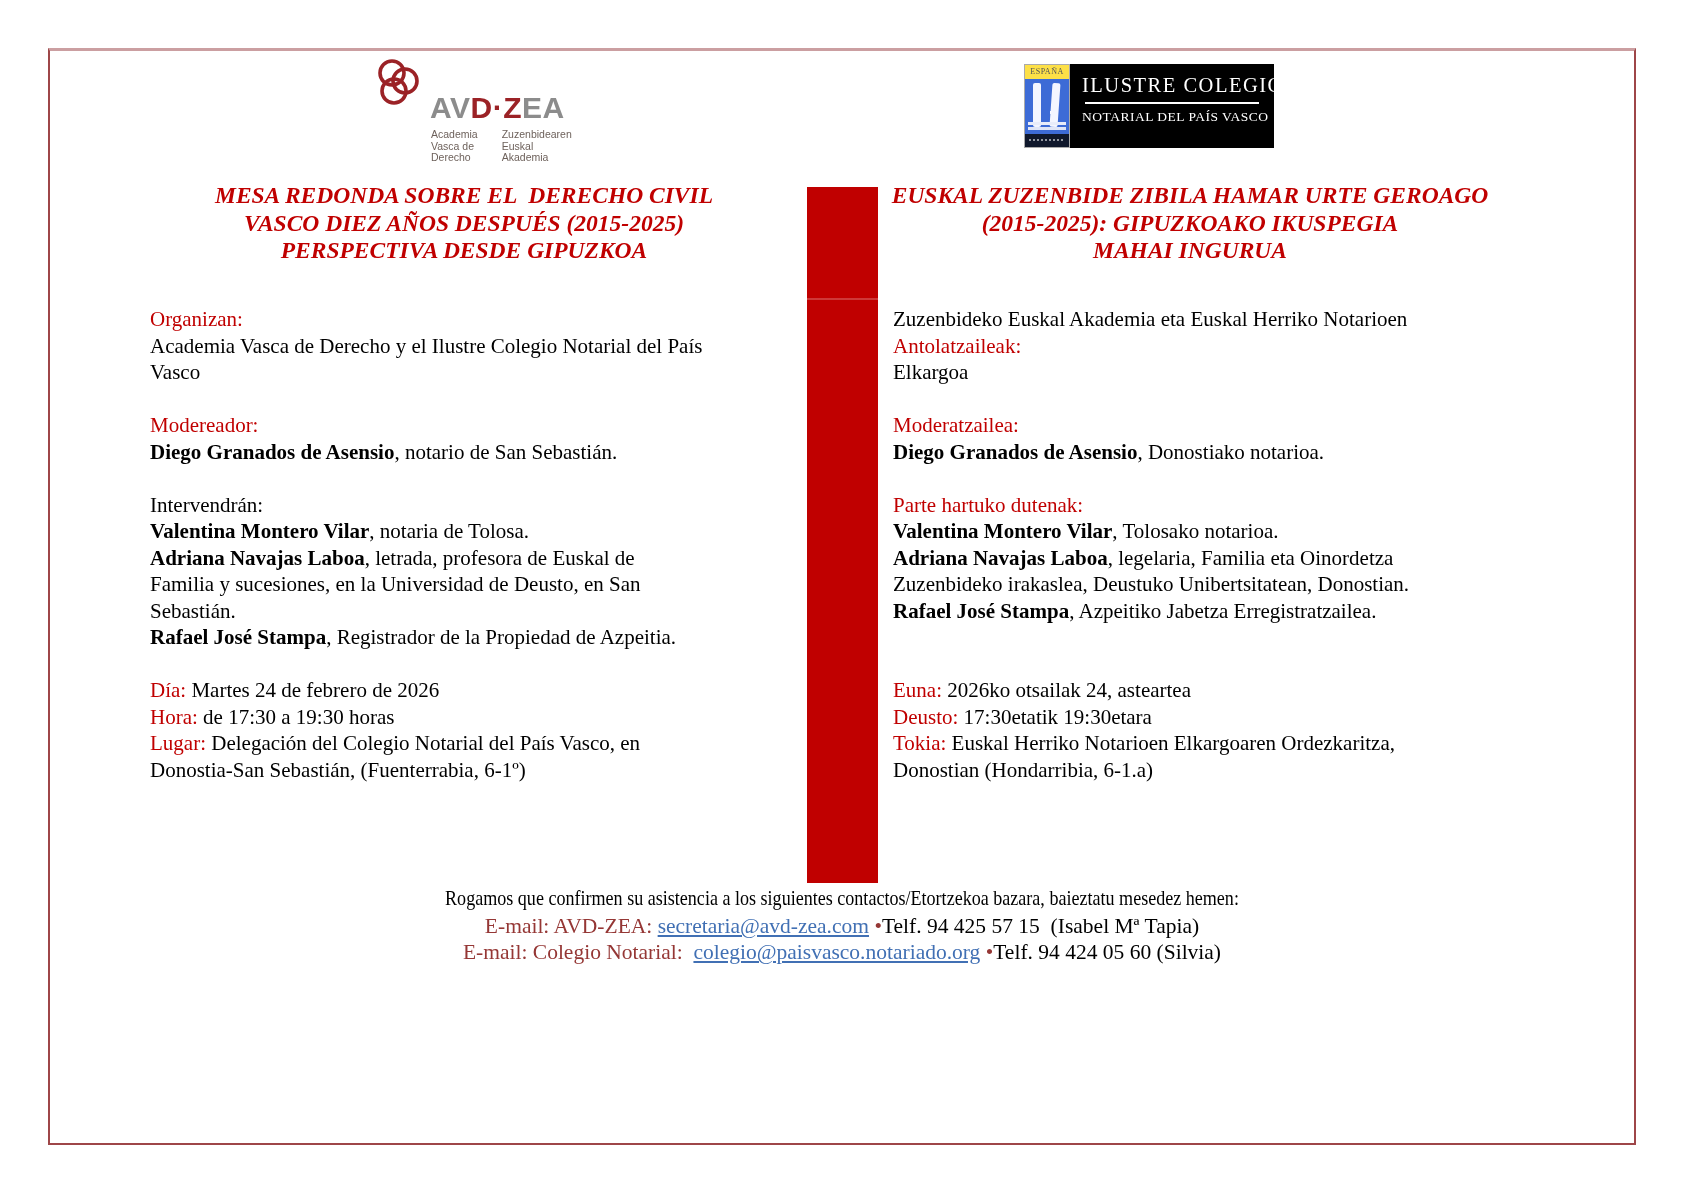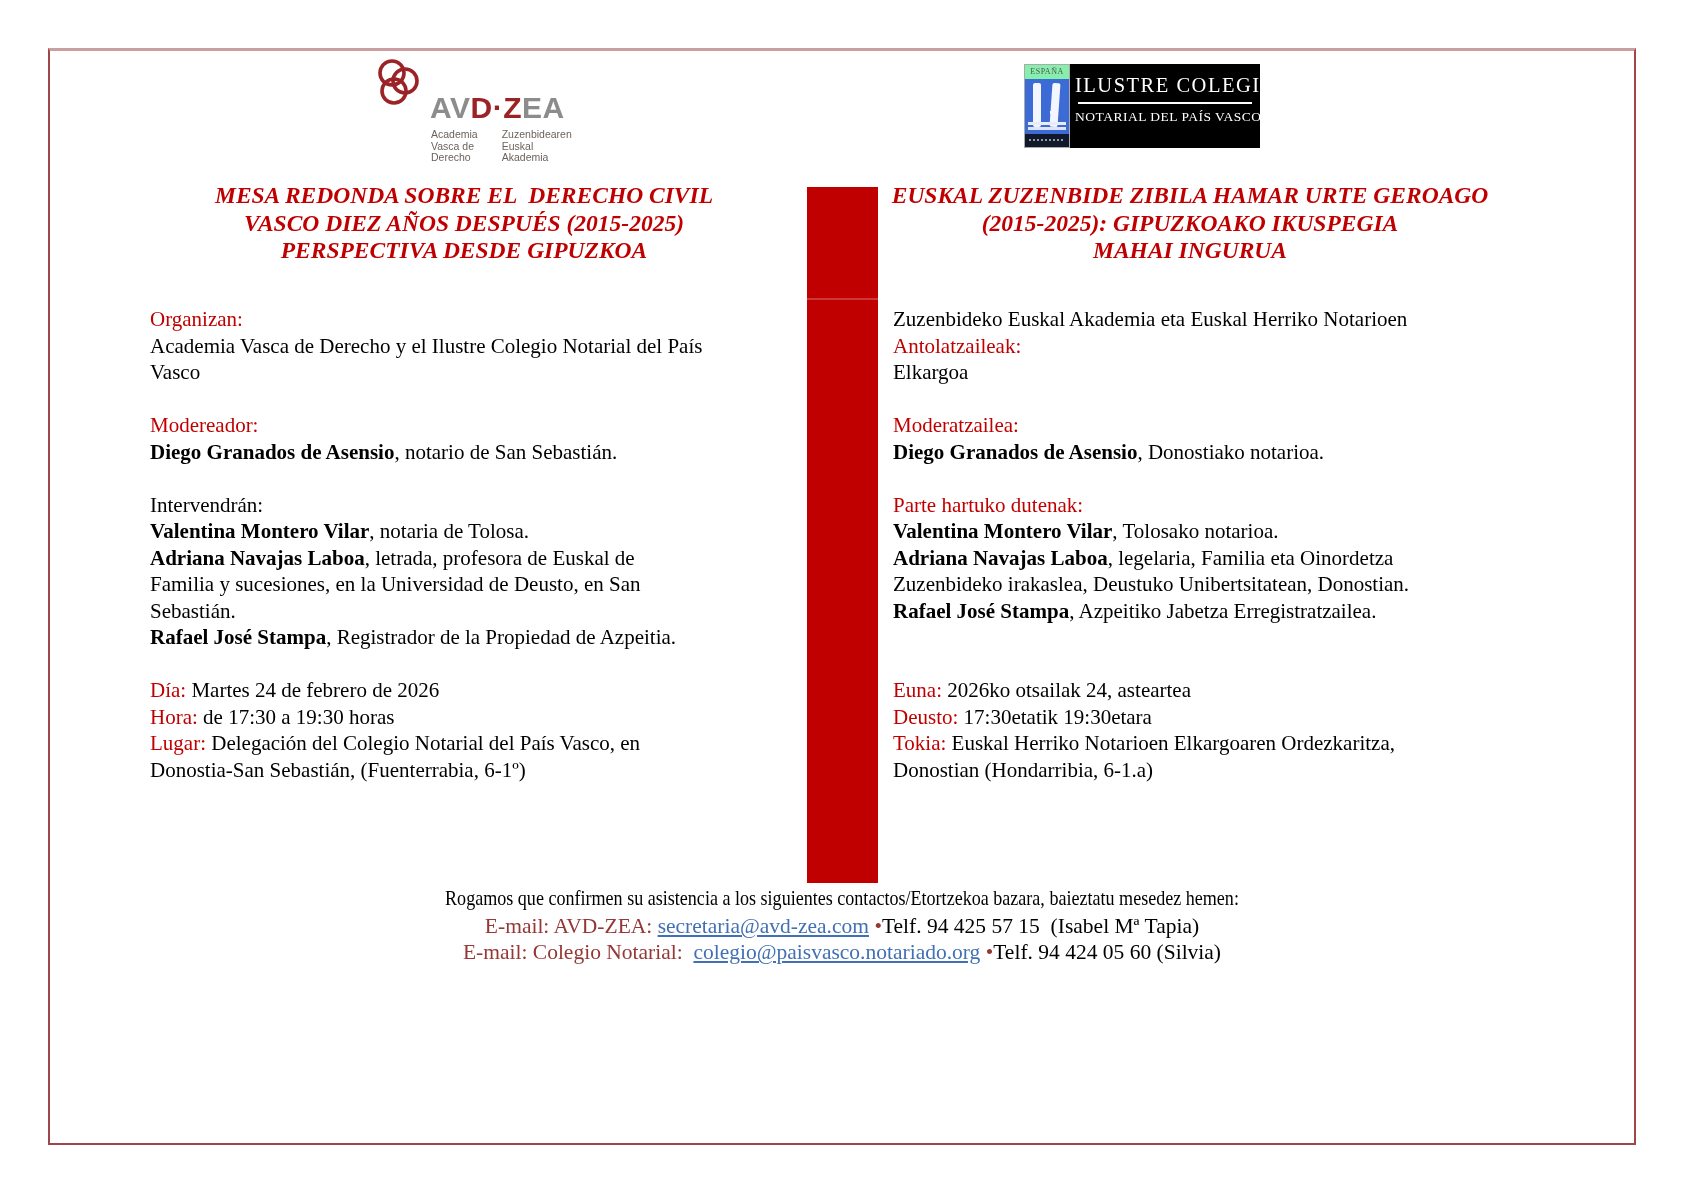--- a/index.html
+++ b/index.html
@@ -27,42 +27,42 @@
   .avdzea-tagline {
     position:absolute; left:431px; top:129px; display:flex; gap:24px;
     font-family:"Liberation Sans", sans-serif; font-size:10.5px;
     line-height:11.5px; color:#6e625c;
   }
 
   
   .colegio { position:absolute; left:1024px; top:64px; display:flex; align-items:stretch; }
   .emblem { width:46px; height:84px; display:flex; flex-direction:column; border:1px solid #aaa; box-sizing:border-box; }
   .emblem-top {
-    height:14px; background:#86efac; font-size:8px; line-height:14px; text-align:center;
+    height:14px; background:#fde047; font-size:8px; line-height:14px; text-align:center;
     color:#555; letter-spacing:0.5px;font-family:Liberation Serif, serif;
   }
   .emblem-mid { flex:1; background:#3d6bd6; position:relative;
     background-image:
       radial-gradient(circle 1.2px, #fff 0 1.2px, transparent 1.3px),
       radial-gradient(circle 1.2px, #fff 0 1.2px, transparent 1.3px),
       radial-gradient(circle 1.2px, #fff 0 1.2px, transparent 1.3px),
       radial-gradient(circle 1.2px, #fff 0 1.2px, transparent 1.3px);
     background-position: 4px 6px, 36px 10px, 5px 38px, 37px 34px;
     background-repeat:no-repeat;
   }
   .pillar { position:absolute; top:4px; width:8px; height:44px; background:#f4f6ff; border-radius:2px; }
   .pillar.p1 { left:8px; }
   .pillar.p2 { left:26px; transform:rotate(4deg); }
   .pillar-base { position:absolute; bottom:2px; left:3px; right:3px; height:10px;
     background:linear-gradient(180deg,#e8ecfa 0 3px, transparent 3px 5px, #dfe5f7 5px 8px, transparent 8px); }
   .emblem-bottom { height:13px; background:#10182c;
     background-image:repeating-linear-gradient(90deg, rgba(255,255,255,0.55) 0 2px, transparent 2px 4px);
     background-size:80% 2px; background-position:4px 5px; background-repeat:no-repeat;
   }
-  .blackbox { width:180px; background:#000; color:#fff; text-align:left; padding:9px 5px 5px; box-sizing:content-box; }
+  .blackbox { width:180px; background:#000; color:#fff; text-align:left; padding:9px 12px 5px; box-sizing:content-box; }
   .bb-line1 { font-size:20.5px; line-height:24px; letter-spacing:1.5px; white-space:nowrap; }
   .bb-rule  { height:2px; background:#fff; margin:5px 3px 4px; }
   .bb-line2 { font-size:13.5px; line-height:17px; letter-spacing:0.5px; white-space:nowrap; }
 
   
   .title {
     position:absolute; top:182px; color:#c00000; font-weight:bold; font-style:italic;
     font-size:23.5px; line-height:27.5px; text-align:center;
   }
   .title .tline { white-space:pre; }

